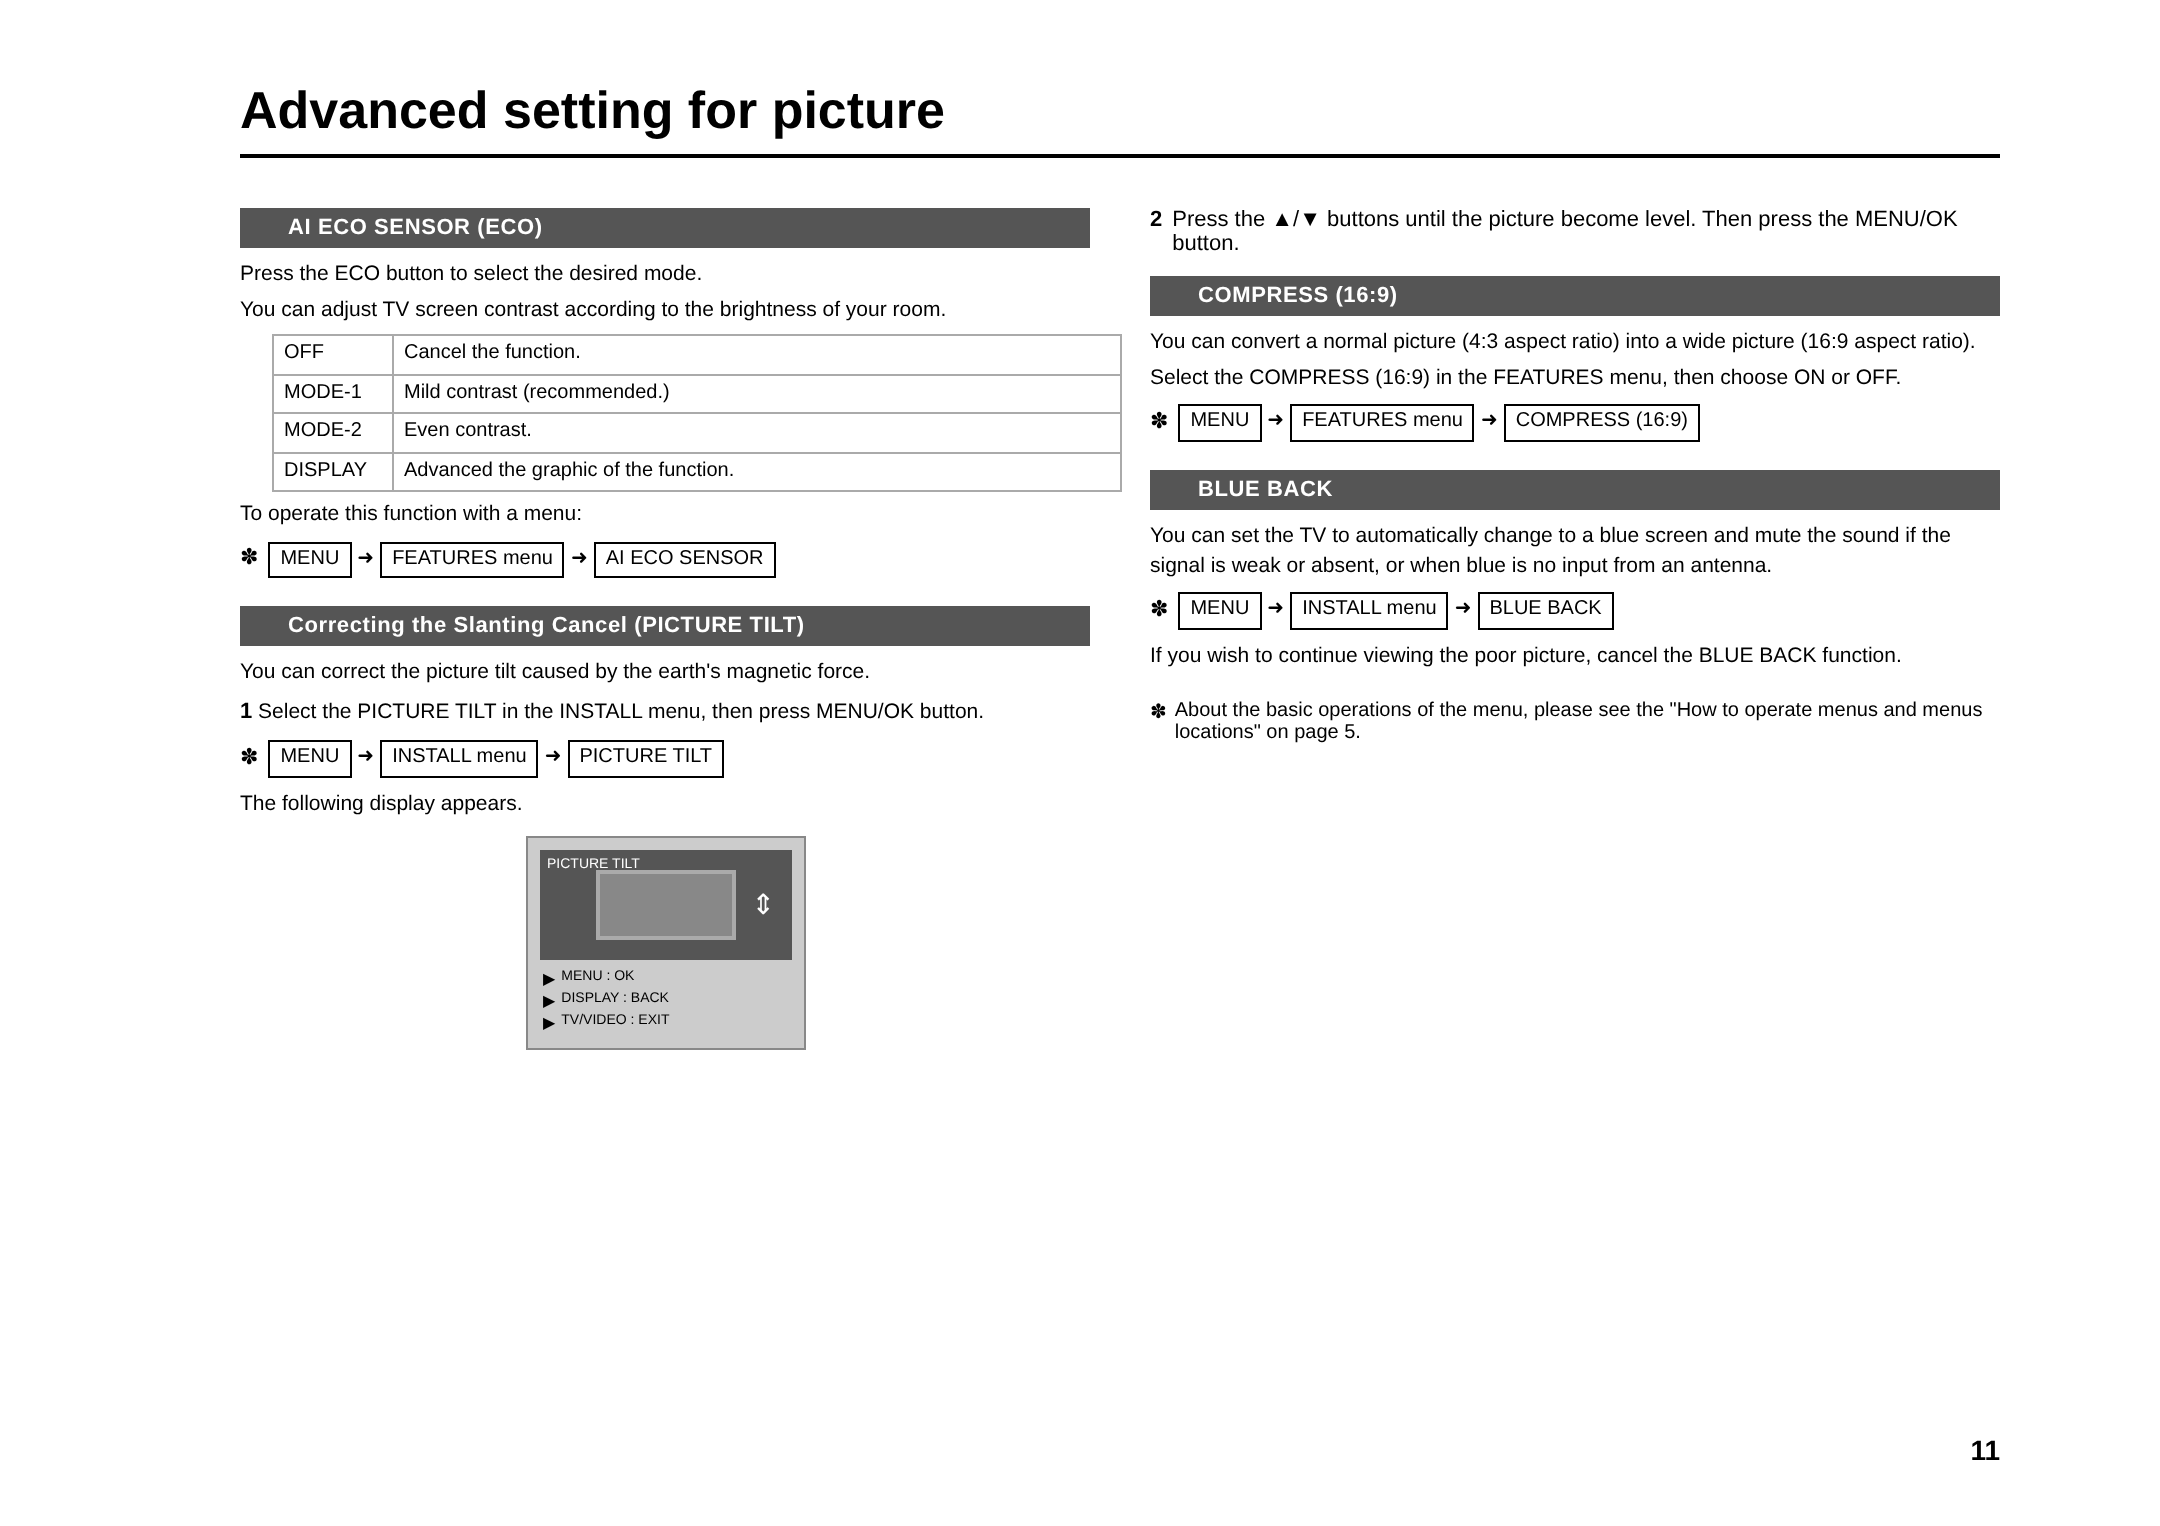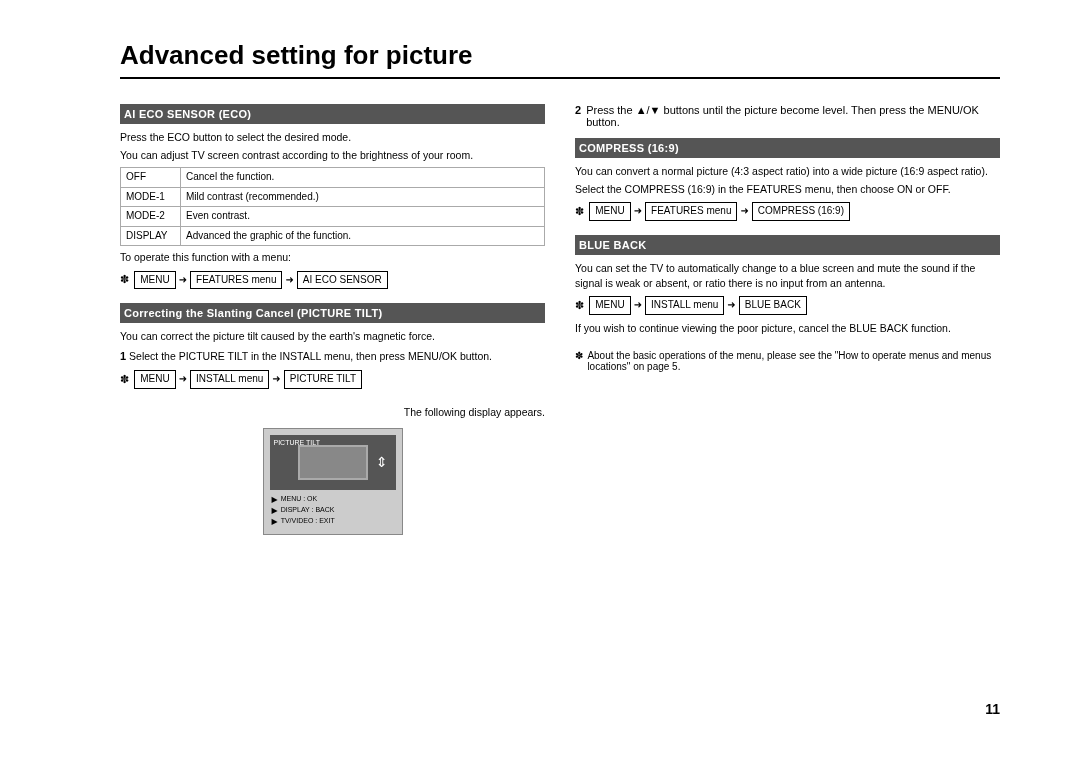--- a/index.html
+++ b/index.html
@@ -32,39 +32,39 @@
 
     .col-right {
       flex: 1;
     }
 
     .section-header {
       background: #555555;
       color: #ffffff;
       font-weight: bold;
       font-size: 11px;
-      padding: 4px 4px;
+      padding: 4px 24px;
       margin-bottom: 6px;
       letter-spacing: 0.3px;
     }
 
     .section-content {
       margin-bottom: 14px;
       font-size: 10.5px;
       line-height: 1.45;
     }
 
     .section-content p {
       margin-bottom: 3px;
     }
 
     table.mode-table {
       width: 100%;
       border-collapse: collapse;
-      margin: 4px 0;
+      margin: 4px 16px;
       font-size: 10px;
       border-radius: 20px;
     }
 
     table.mode-table td {
       border: 1px solid #aaa;
       padding: 2px 5px;
     }
 
     table.mode-table td:first-child {
@@ -154,21 +154,21 @@
       align-items: flex-start;
       gap: 3px;
     }
 
     .tilt-info .dot {
       font-size: 8px;
     }
 
     .page-number {
       position: absolute;
-      bottom: 46px;
+      bottom: 30px;
       right: 80px;
       font-size: 14px;
       font-weight: bold;
       text-align: center;
     }
 
     .right-step {
       margin-bottom: 10px;
     }
 
@@ -239,21 +239,21 @@
         <span>Select the PICTURE TILT in the INSTALL menu, then press MENU/OK button.</span>
       </div>
       <div class="menu-path">
         <span class="asterisk">✽</span>
         <span class="menu-box">MENU</span>
         <span class="arrow">➜</span>
         <span class="menu-box">INSTALL menu</span>
         <span class="arrow">➜</span>
         <span class="menu-box">PICTURE TILT</span>
       </div>
-      <p style="margin-top:16px;text-align:right;">The following display appears.</p>
+      <p style="margin-top:6px;">The following display appears.</p>
 
       <div class="picture-tilt-box">
         <div class="picture-tilt-inner">
           <span class="tilt-label">PICTURE TILT</span>
           <div class="tilt-screen"></div>
           <span class="tilt-arrow">⇕</span>
         </div>
         <div class="tilt-info">
           <div>
               <span class="dot">▶</span>
@@ -291,21 +291,21 @@
         <span class="menu-box">MENU</span>
         <span class="arrow">➜</span>
         <span class="menu-box">FEATURES menu</span>
         <span class="arrow">➜</span>
         <span class="menu-box">COMPRESS (16:9)</span>
       </div>
     </div>
 
     <div class="section-header">BLUE BACK</div>
     <div class="section-content">
-      <p>You can set the TV to automatically change to a blue screen and mute the sound if the signal is weak or absent, or ratio there is no input from an antenna.</p>
+      <p>You can set the TV to automatically change to a blue screen and mute the sound if the signal is weak or absent, or when blue is no input from an antenna.</p>
       <div class="menu-path">
         <span class="asterisk">✽</span>
         <span class="menu-box">MENU</span>
         <span class="arrow">➜</span>
         <span class="menu-box">INSTALL menu</span>
         <span class="arrow">➜</span>
         <span class="menu-box">BLUE BACK</span>
       </div>
       <p style="margin-top:6px;">If you wish to continue viewing the poor picture, cancel the BLUE BACK function.</p>
     </div>

